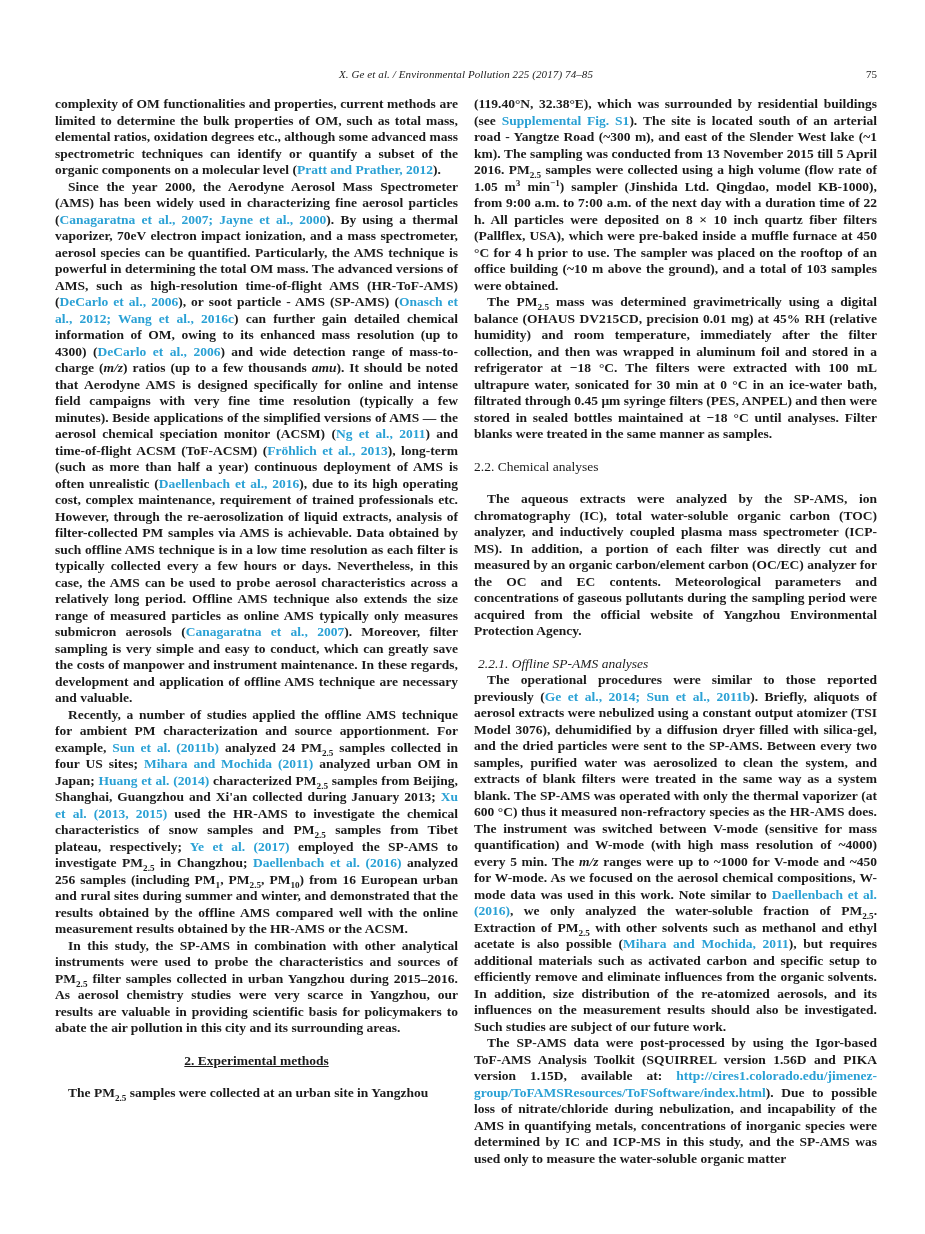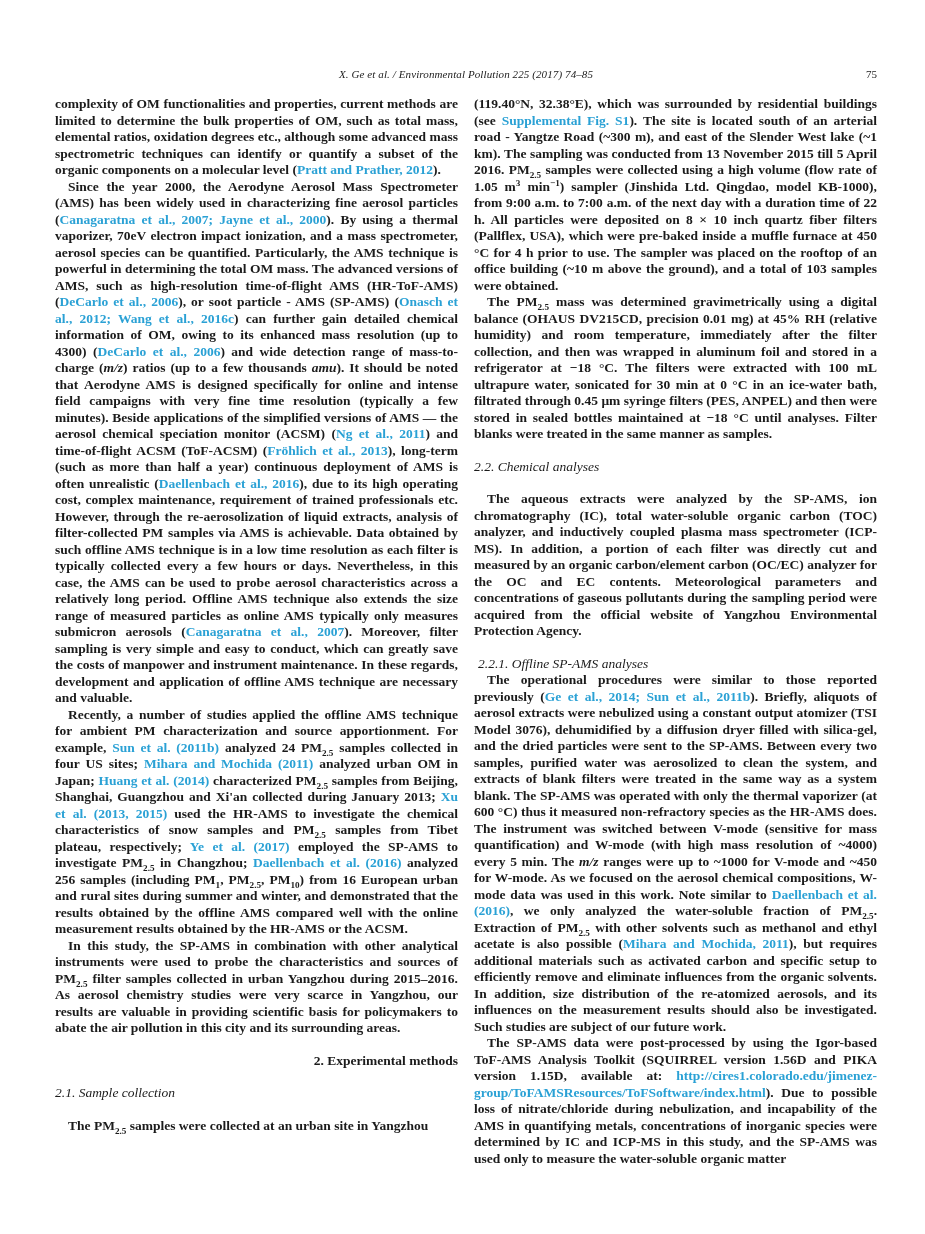--- a/index.html
+++ b/index.html
@@ -10,43 +10,42 @@
     font-family:"Liberation Serif",serif;
     position:relative;
   }
   .page-header{position:relative;font-size:11px;margin-bottom:16px;color:#222;}
   .running-title{text-align:center;font-style:italic;letter-spacing:.1px;}
   .page-number{position:absolute;right:0;top:0;font-style:normal;text-align:right;}
   .columns{display:flex;gap:16px;}
   .col{flex:1;min-width:0;text-align:justify;font-size:13.5px;line-height:16.5px;}
   .p{margin:0;font-weight:bold;}
   .indent{text-indent:13px;}
-  .h2{font-weight:700;margin:16px 0 16px 0;text-align:right;}
-  .h3{font-style:italic;margin:16px 0 16px 0;text-align:left;}
+  .h2{font-weight:700;margin:16px 0 16px 0;text-align:center;text-decoration:underline;}
+  .h3{margin:16px 0 16px 0;text-align:left;}
   .h4{font-style:italic;margin:16px 0 0 4px;text-align:left;}
   .link{color:var(--link-color,#2aa1d5);overflow-wrap:anywhere;}
   .italic{font-style:italic;}
   sub,sup{font-size:68%;line-height:0;}
 </style>
 </head>
 <body>
 
 <div class="page">
   <div class="page-header">
     <div class="running-title">X. Ge et al. / Environmental Pollution 225 (2017) 74–85</div>
     <div class="page-number">75</div>
   </div>
   <div class="columns">
     <div class="col">
         <div class="p"><span>complexity of OM functionalities and properties, current methods are limited to determine the bulk properties of OM, such as total mass, elemental ratios, oxidation degrees etc., although some advanced mass spectrometric techniques can identify or quantify a subset of the organic components on a molecular level (</span><span class="link">Pratt and Prather, 2012</span><span>).</span></div>
         <div class="p indent"><span>Since the year 2000, the Aerodyne Aerosol Mass Spectrometer (AMS) has been widely used in characterizing fine aerosol particles (</span><span class="link">Canagaratna et al., 2007; Jayne et al., 2000</span><span>). By using a thermal vaporizer, 70eV electron impact ionization, and a mass spectrometer, aerosol species can be quantified. Particularly, the AMS technique is powerful in determining the total OM mass. The advanced versions of AMS, such as high-resolution time-of-flight AMS (HR-ToF-AMS) (</span><span class="link">DeCarlo et al., 2006</span><span>), or soot particle - AMS (SP-AMS) (</span><span class="link">Onasch et al., 2012; Wang et al., 2016c</span><span>) can further gain detailed chemical information of OM, owing to its enhanced mass resolution (up to 4300) (</span><span class="link">DeCarlo et al., 2006</span><span>) and wide detection range of mass-to-charge (</span><span class="italic">m/z</span><span>) ratios (up to a few thousands </span><span class="italic">amu</span><span>). It should be noted that Aerodyne AMS is designed specifically for online and intense field campaigns with very fine time resolution (typically a few minutes). Beside applications of the simplified versions of AMS — the aerosol chemical speciation monitor (ACSM) (</span><span class="link">Ng et al., 2011</span><span>) and time-of-flight ACSM (ToF-ACSM) (</span><span class="link">Fröhlich et al., 2013</span><span>), long-term (such as more than half a year) continuous deployment of AMS is often unrealistic (</span><span class="link">Daellenbach et al., 2016</span><span>), due to its high operating cost, complex maintenance, requirement of trained professionals etc. However, through the re-aerosolization of liquid extracts, analysis of filter-collected PM samples via AMS is achievable. Data obtained by such offline AMS technique is in a low time resolution as each filter is typically collected every a few hours or days. Nevertheless, in this case, the AMS can be used to probe aerosol characteristics across a relatively long period. Offline AMS technique also extends the size range of measured particles as online AMS typically only measures submicron aerosols (</span><span class="link">Canagaratna et al., 2007</span><span>). Moreover, filter sampling is very simple and easy to conduct, which can greatly save the costs of manpower and instrument maintenance. In these regards, development and application of offline AMS technique are necessary and valuable.</span></div>
         <div class="p indent"><span>Recently, a number of studies applied the offline AMS technique for ambient PM characterization and source apportionment. For example, </span><span class="link">Sun et al. (2011b)</span><span> analyzed 24 PM</span><sub>2.5</sub><span> samples collected in four US sites; </span><span class="link">Mihara and Mochida (2011)</span><span> analyzed urban OM in Japan; </span><span class="link">Huang et al. (2014)</span><span> characterized PM</span><sub>2.5</sub><span> samples from Beijing, Shanghai, Guangzhou and Xi'an collected during January 2013; </span><span class="link">Xu et al. (2013, 2015)</span><span> used the HR-AMS to investigate the chemical characteristics of snow samples and PM</span><sub>2.5</sub><span> samples from Tibet plateau, respectively; </span><span class="link">Ye et al. (2017)</span><span> employed the SP-AMS to investigate PM</span><sub>2.5</sub><span> in Changzhou; </span><span class="link">Daellenbach et al. (2016)</span><span> analyzed 256 samples (including PM</span><sub>1</sub><span>, PM</span><sub>2.5</sub><span>, PM</span><sub>10</sub><span>) from 16 European urban and rural sites during summer and winter, and demonstrated that the results obtained by the offline AMS compared well with the online measurement results obtained by the HR-AMS or the ACSM.</span></div>
         <div class="p indent"><span>In this study, the SP-AMS in combination with other analytical instruments were used to probe the characteristics and sources of PM</span><sub>2.5</sub><span> filter samples collected in urban Yangzhou during 2015–2016. As aerosol chemistry studies were very scarce in Yangzhou, our results are valuable in providing scientific basis for policymakers to abate the air pollution in this city and its surrounding areas.</span></div>
         <div class="h2"><span>2. Experimental methods</span></div>
-        <div class="h3"><span>2.1. Sample collection</span></div>
         <div class="p indent"><span>The PM</span><sub>2.5</sub><span> samples were collected at an urban site in Yangzhou</span></div>
       </div>
     <div class="col">
         <div class="p"><span>(119.40°N, 32.38°E), which was surrounded by residential buildings (see </span><span class="link">Supplemental Fig. S1</span><span>). The site is located south of an arterial road - Yangtze Road (~300 m), and east of the Slender West lake (~1 km). The sampling was conducted from 13 November 2015 till 5 April 2016. PM</span><sub>2.5</sub><span> samples were collected using a high volume (flow rate of 1.05 m</span><sup>3</sup><span> min</span><sup>−1</sup><span>) sampler (Jinshida Ltd. Qingdao, model KB-1000), from 9:00 a.m. to 7:00 a.m. of the next day with a duration time of 22 h. All particles were deposited on 8 × 10 inch quartz fiber filters (Pallflex, USA), which were pre-baked inside a muffle furnace at 450 °C for 4 h prior to use. The sampler was placed on the rooftop of an office building (~10 m above the ground), and a total of 103 samples were obtained.</span></div>
         <div class="p indent"><span>The PM</span><sub>2.5</sub><span> mass was determined gravimetrically using a digital balance (OHAUS DV215CD, precision 0.01 mg) at 45% RH (relative humidity) and room temperature, immediately after the filter collection, and then was wrapped in aluminum foil and stored in a refrigerator at −18 °C. The filters were extracted with 100 mL ultrapure water, sonicated for 30 min at 0 °C in an ice-water bath, filtrated through 0.45 μm syringe filters (PES, ANPEL) and then were stored in sealed bottles maintained at −18 °C until analyses. Filter blanks were treated in the same manner as samples.</span></div>
         <div class="h3"><span>2.2. Chemical analyses</span></div>
         <div class="p indent"><span>The aqueous extracts were analyzed by the SP-AMS, ion chromatography (IC), total water-soluble organic carbon (TOC) analyzer, and inductively coupled plasma mass spectrometer (ICP-MS). In addition, a portion of each filter was directly cut and measured by an organic carbon/element carbon (OC/EC) analyzer for the OC and EC contents. Meteorological parameters and concentrations of gaseous pollutants during the sampling period were acquired from the official website of Yangzhou Environmental Protection Agency.</span></div>
         <div class="h4"><span>2.2.1. Offline SP-AMS analyses</span></div>
         <div class="p indent"><span>The operational procedures were similar to those reported previously (</span><span class="link">Ge et al., 2014; Sun et al., 2011b</span><span>). Briefly, aliquots of aerosol extracts were nebulized using a constant output atomizer (TSI Model 3076), dehumidified by a diffusion dryer filled with silica-gel, and the dried particles were sent to the SP-AMS. Between every two samples, purified water was aerosolized to clean the system, and extracts of blank filters were treated in the same way as a system blank. The SP-AMS was operated with only the thermal vaporizer (at 600 °C) thus it measured non-refractory species as the HR-AMS does. The instrument was switched between V-mode (sensitive for mass quantification) and W-mode (with high mass resolution of ~4000) every 5 min. The </span><span class="italic">m/z</span><span> ranges were up to ~1000 for V-mode and ~450 for W-mode. As we focused on the aerosol chemical compositions, W-mode data was used in this work. Note similar to </span><span class="link">Daellenbach et al. (2016)</span><span>, we only analyzed the water-soluble fraction of PM</span><sub>2.5</sub><span>. Extraction of PM</span><sub>2.5</sub><span> with other solvents such as methanol and ethyl acetate is also possible (</span><span class="link">Mihara and Mochida, 2011</span><span>), but requires additional materials such as activated carbon and specific setup to efficiently remove and eliminate influences from the organic solvents. In addition, size distribution of the re-atomized aerosols, and its influences on the measurement results should also be investigated. Such studies are subject of our future work.</span></div>
         <div class="p indent"><span>The SP-AMS data were post-processed by using the Igor-based ToF-AMS Analysis Toolkit (SQUIRREL version 1.56D and PIKA version 1.15D, available at: </span><span class="link">http://cires1.colorado.edu/jimenez-group/ToFAMSResources/ToFSoftware/index.html</span><span>). Due to possible loss of nitrate/chloride during nebulization, and incapability of the AMS in quantifying metals, concentrations of inorganic species were determined by IC and ICP-MS in this study, and the SP-AMS was used only to measure the water-soluble organic matter</span></div>

